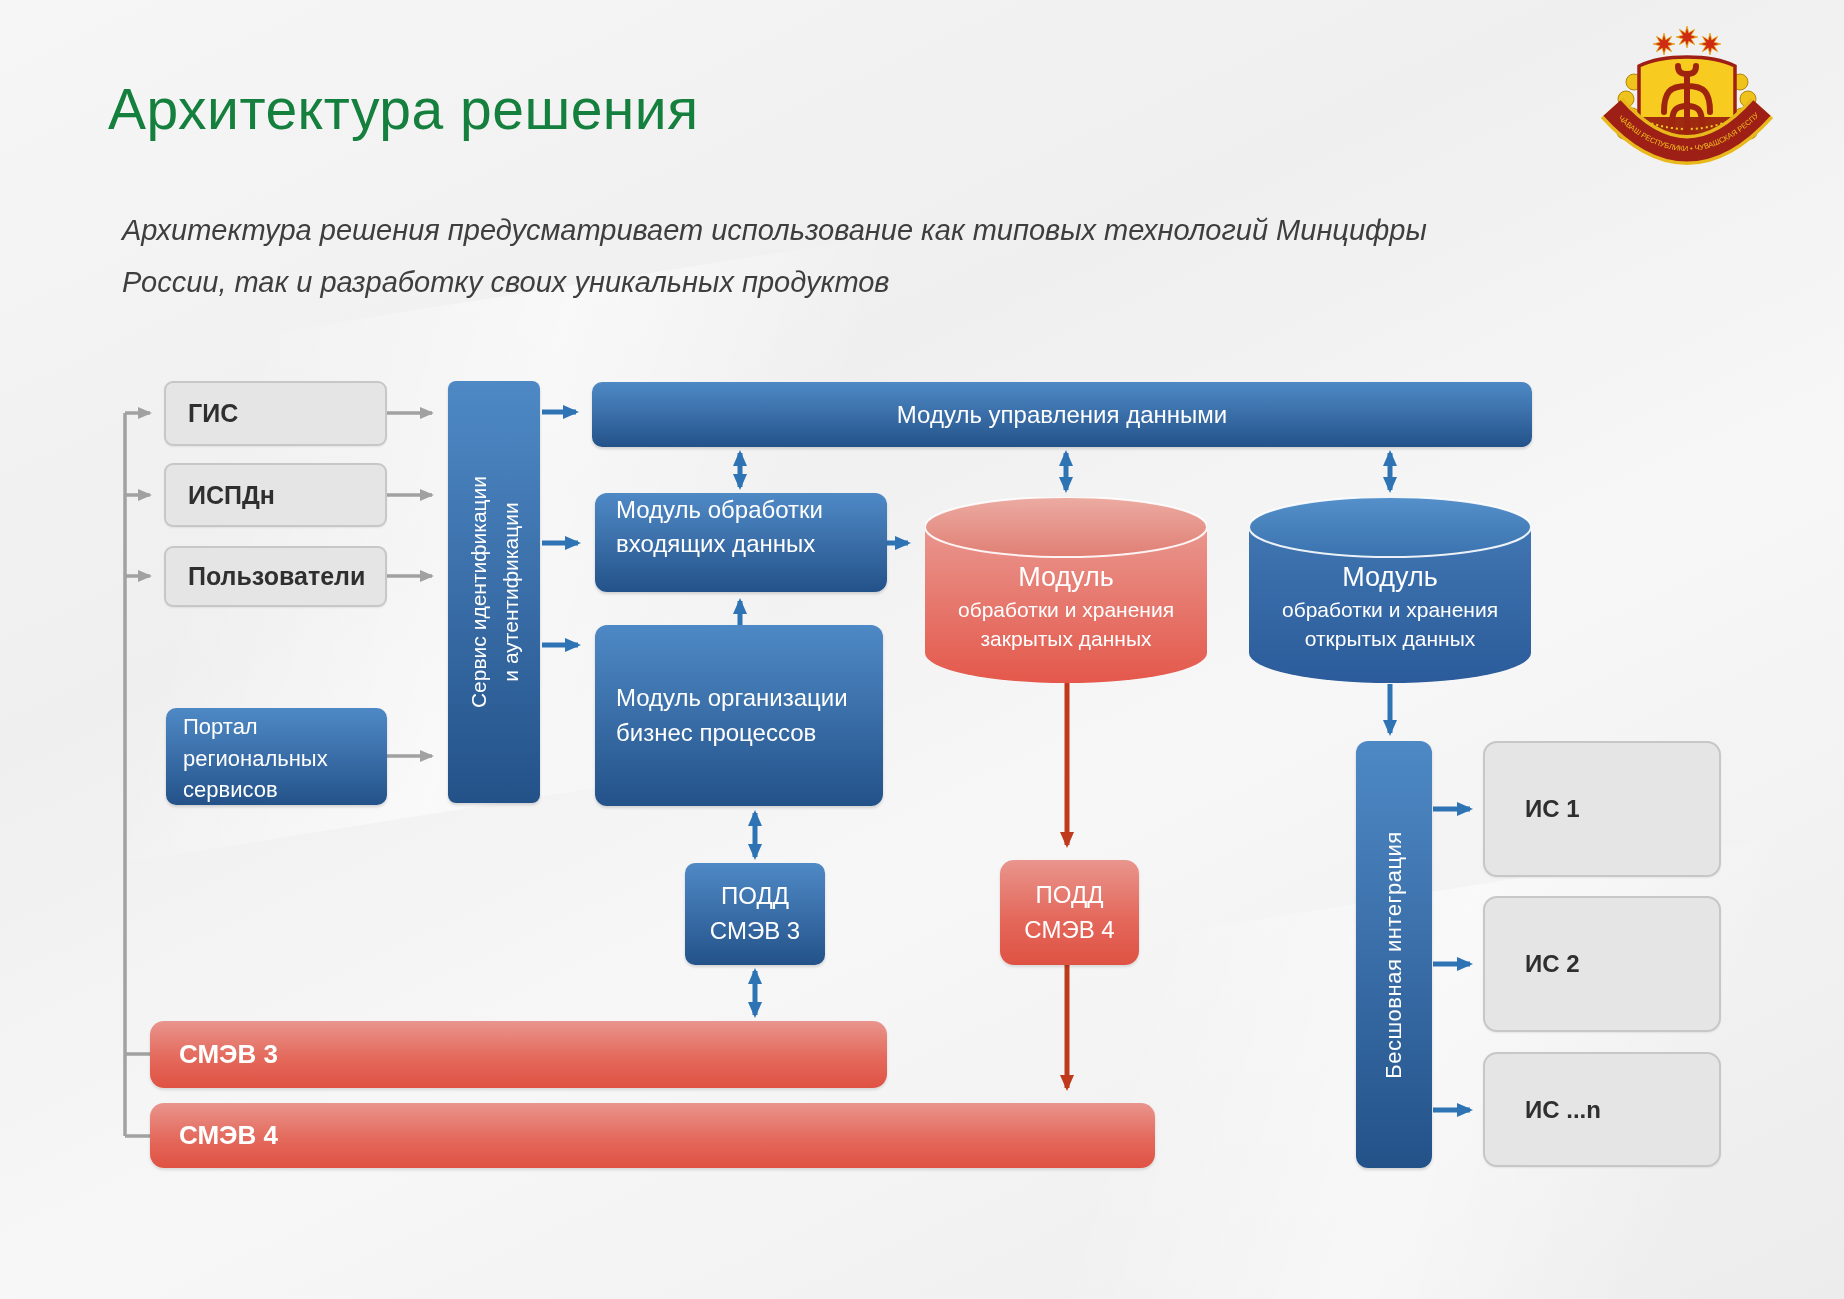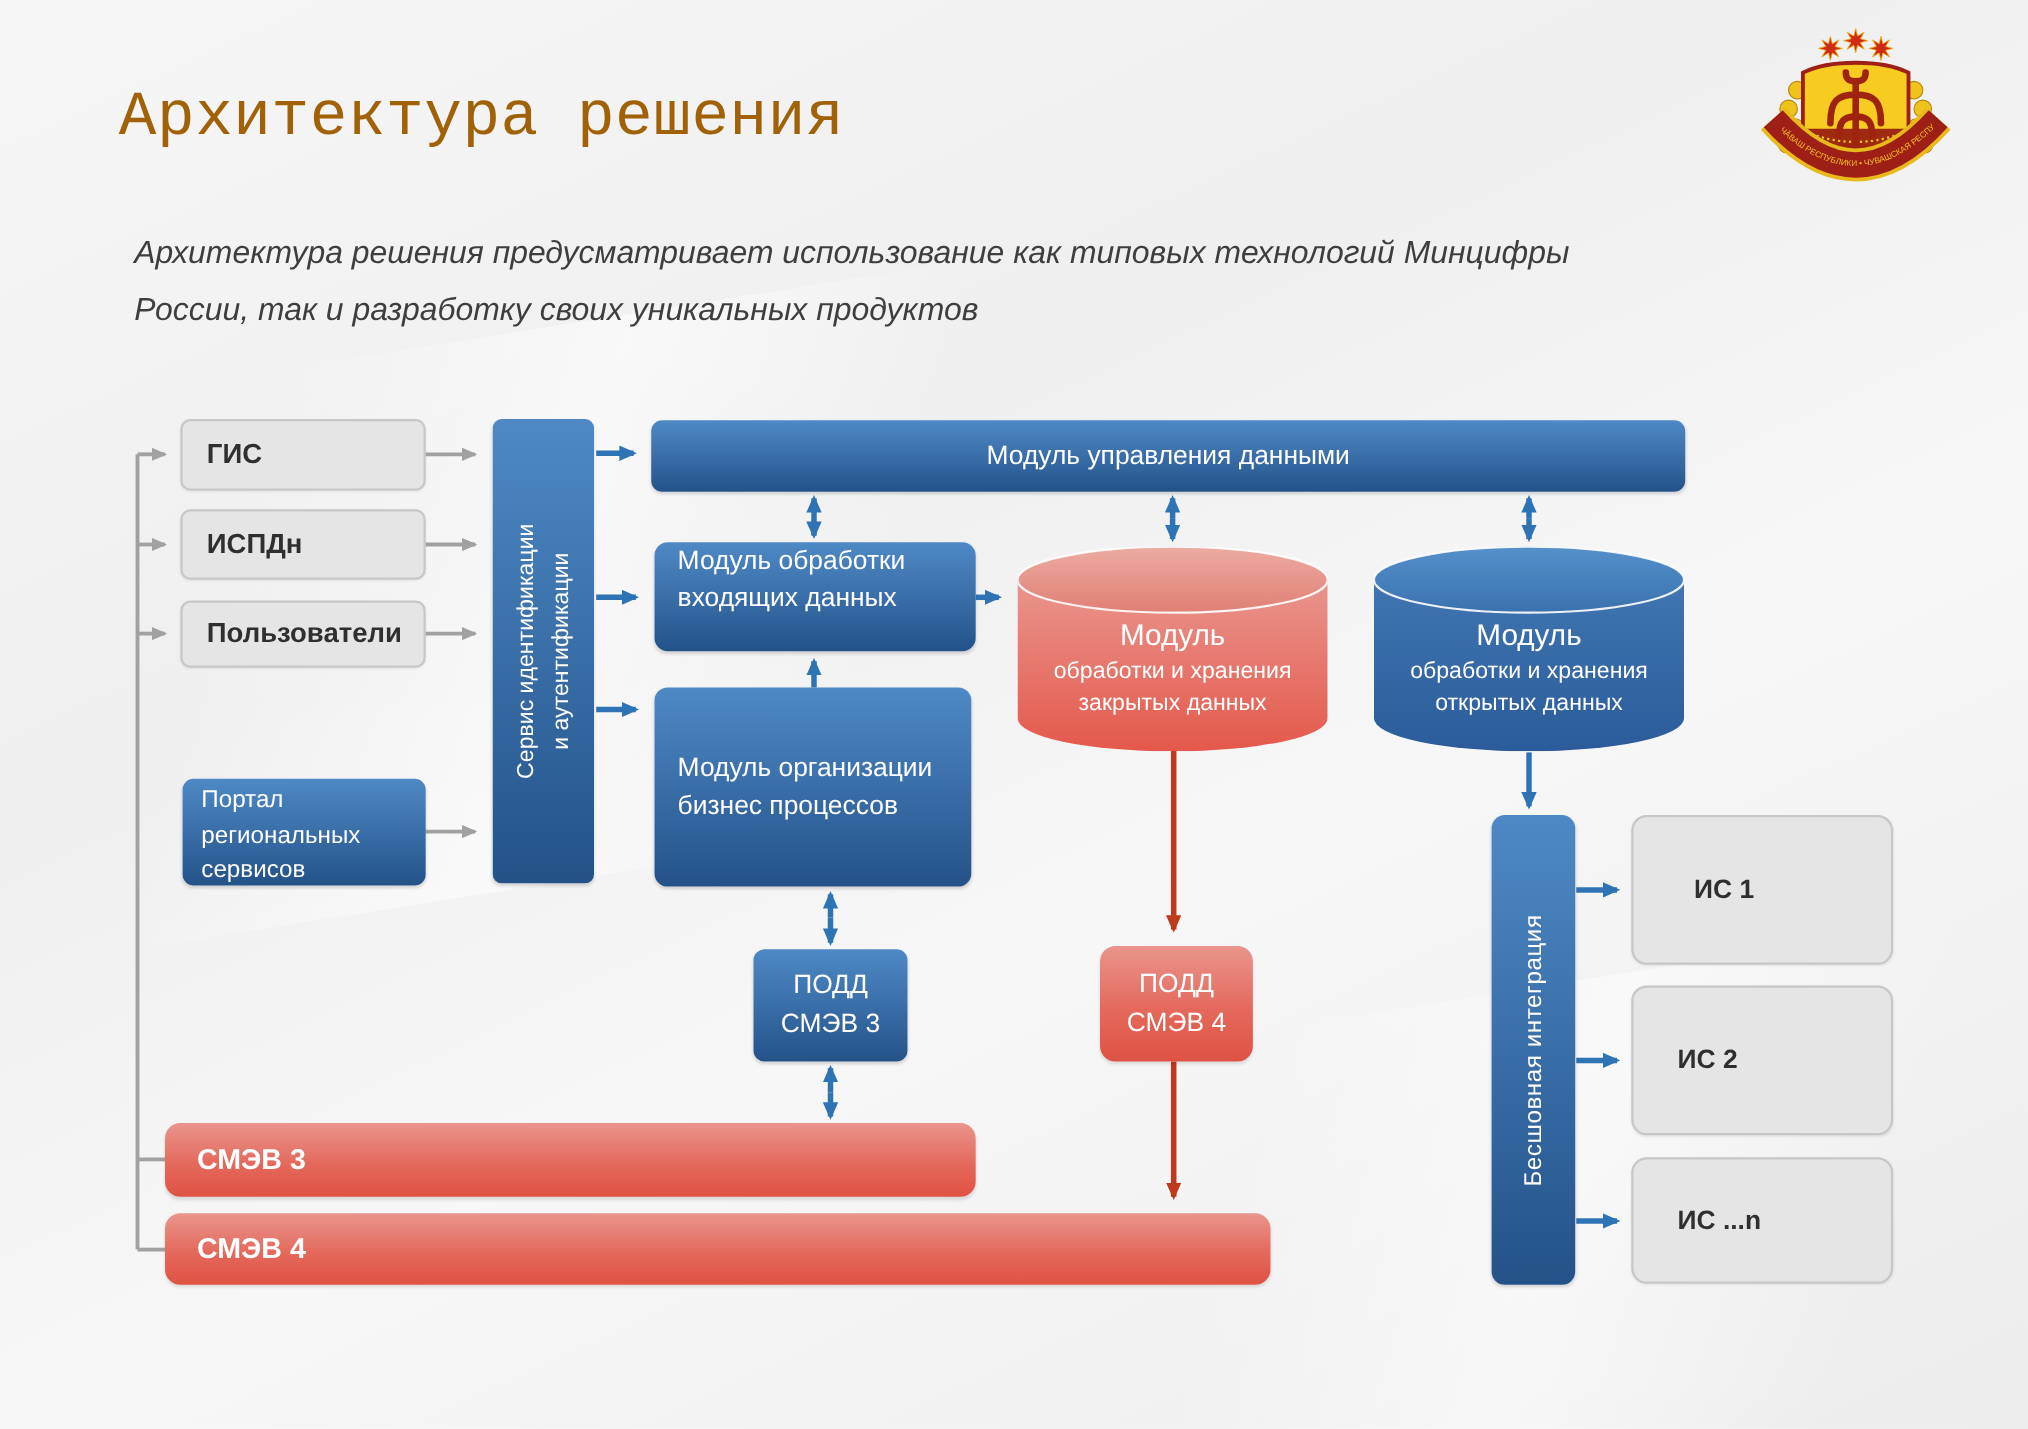--- a/index.html
+++ b/index.html
@@ -11,21 +11,21 @@
   }
   .sweep{position:absolute;pointer-events:none;}
   #sweep1{left:-200px;top:300px;width:1400px;height:500px;
     background:linear-gradient(115deg,rgba(255,255,255,0) 30%,rgba(255,255,255,.55) 50%,rgba(255,255,255,0) 70%);
     transform:rotate(-9deg);}
   #sweep2{left:700px;top:900px;width:1400px;height:500px;
     background:linear-gradient(115deg,rgba(255,255,255,0) 30%,rgba(255,255,255,.5) 50%,rgba(255,255,255,0) 70%);
     transform:rotate(-9deg);}
 
   #title{position:absolute;left:108px;top:76px;margin:0;
-    font-size:57px;font-weight:400;color:#a16207;letter-spacing:.5px;font-family:Liberation Mono, monospace;}
+    font-size:57px;font-weight:400;color:#15803d;letter-spacing:.5px;}
   #subtitle{position:absolute;left:110px;top:193px;width:1460px;margin:12px;
     font-size:29px;line-height:1.78;color:#3e3e3e;font-style:italic;}
 
   #emblem{position:absolute;left:1582px;top:22px;}
 
   .node{position:absolute;box-sizing:border-box;}
   .bluebox{
     background:linear-gradient(180deg,#4e89c5 0%,#3a6ea8 50%,#235289 100%);
     border-radius:10px;color:#fff;
     box-shadow:0 2px 3px rgba(0,0,0,.15);
@@ -76,21 +76,21 @@
     font-size:24px;line-height:1.45;}
   #node-podd4{left:1000px;top:860px;width:139px;height:105px;
     display:flex;flex-direction:column;align-items:center;justify-content:center;
     font-size:24px;line-height:1.45;}
 
   #node-smev3{left:150px;top:1021px;width:737px;height:67px;
     display:flex;align-items:center;padding-left:29px;font-weight:bold;font-size:26px;}
   #node-smev4{left:150px;top:1103px;width:1005px;height:65px;
     display:flex;align-items:center;padding-left:29px;font-weight:bold;font-size:26px;}
 
-  #node-is1{left:1483px;top:741px;width:238px;height:136px;border-radius:14px;padding-left:55px;font-size:24px;}
+  #node-is1{left:1483px;top:741px;width:238px;height:136px;border-radius:14px;padding-left:40px;font-size:24px;}
   #node-is2{left:1483px;top:896px;width:238px;height:136px;border-radius:14px;padding-left:40px;font-size:24px;}
   #node-isn{left:1483px;top:1052px;width:238px;height:115px;border-radius:14px;padding-left:40px;font-size:24px;}
 
   #connectors{position:absolute;left:0;top:0;}
 </style>
 </head>
 <body>
 
 <div id="sweep1" class="sweep"></div>
 <div id="sweep2" class="sweep"></div>

